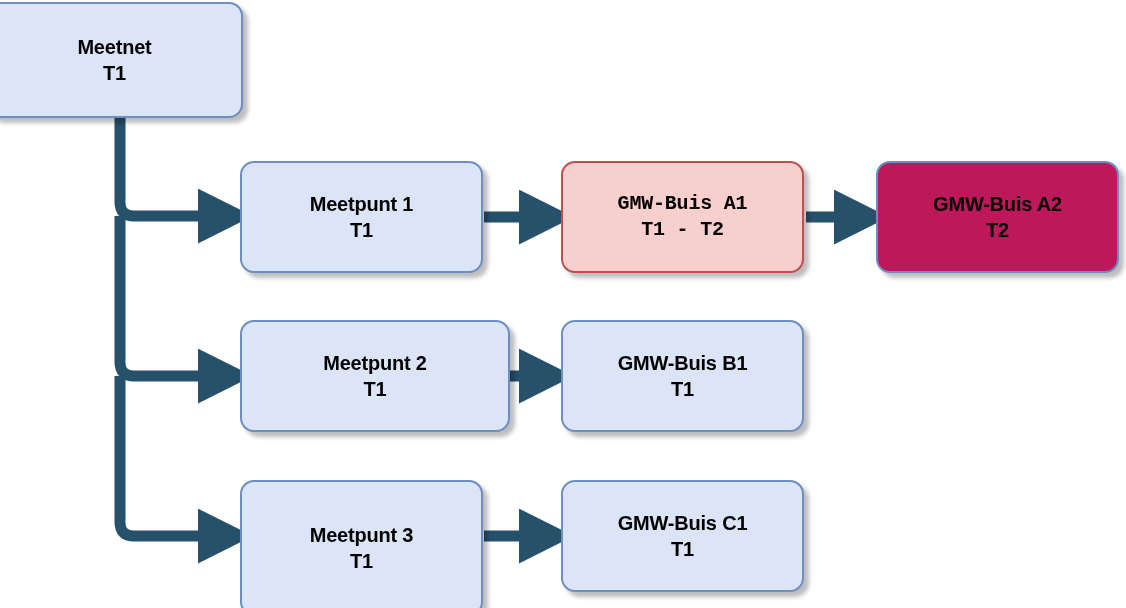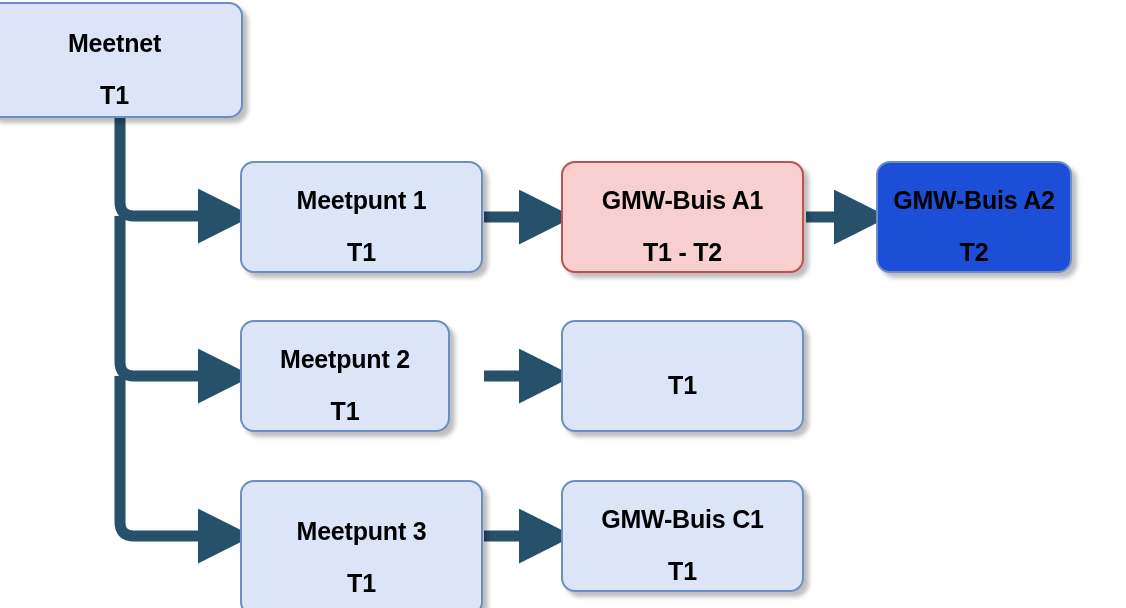--- a/index.html
+++ b/index.html
@@ -31,27 +31,26 @@
     border-style: solid;
     display: flex;
     flex-direction: column;
     align-items: center;
     justify-content: center;
     text-align: center;
     box-shadow: 5px 5px 4px rgba(0,0,0,0.26);
     z-index: 2;
   }
   .node .line {
-    font-size: 25px;
+    font-size: 20px;
     font-weight: bold;
     color: #000000;
     line-height: 1.32;
     letter-spacing: -0.2px;
     white-space: nowrap;
-    margin-top: 19px;
   }
 </style>
 </head>
 <body>
 
 <div id="canvas">
 
   <svg class="edge-layer" viewBox="0 0 1126 608" xmlns="http://www.w3.org/2000/svg">
     <defs>
       <marker id="arrowhead" markerWidth="5" markerHeight="5" refX="2.2" refY="2.5" orient="auto" markerUnits="strokeWidth">
@@ -91,36 +90,37 @@
   <div class="node" style="left: -14px; top: 2px; width: 257px; height: 116px; background: rgb(219, 229, 247); border-color: rgb(109, 142, 197);">
     <div class="line">Meetnet</div>
     <div class="line">T1</div>
   </div>
 
   <div class="node" style="left: 240px; top: 161px; width: 243px; height: 112px; background: rgb(219, 229, 247); border-color: rgb(109, 142, 197); text-align: center;">
     <div class="line">Meetpunt 1</div>
     <div class="line">T1</div>
   </div>
 
-  <div class="node" style="left: 561px; top: 161px; width: 243px; height: 112px; background: rgb(247, 207, 207); border-color: rgb(192, 80, 77);">
+  <div class="node" style="left: 561px; top: 161px; width: 243px; height: 112px; background: rgb(247, 207, 207); border-color: rgb(192, 80, 77); font-family: Liberation Mono, monospace;">
     <div class="line">GMW-Buis A1</div>
     <div class="line">T1 - T2</div>
   </div>
 
-  <div class="node" style="left: 876px; top: 161px; width: 196px; height: 112px; background: #1d4ed8; border-color: rgb(109, 142, 197);">
+  <div class="node" style="left: 876px; top: 161px; width: 243px; height: 112px; background: #be185d; border-color: rgb(109, 142, 197);">
     <div class="line">GMW-Buis A2</div>
     <div class="line">T2</div>
   </div>
 
-  <div class="node" style="left: 240px; top: 320px; width: 210px; height: 112px; background: rgb(219, 229, 247); border-color: rgb(109, 142, 197);">
+  <div class="node" style="left: 240px; top: 320px; width: 270px; height: 112px; background: rgb(219, 229, 247); border-color: rgb(109, 142, 197);">
     <div class="line">Meetpunt 2</div>
     <div class="line">T1</div>
   </div>
 
   <div class="node" style="left: 561px; top: 320px; width: 243px; height: 112px; background: rgb(219, 229, 247); border-color: rgb(109, 142, 197);">
+    <div class="line">GMW-Buis B1</div>
     <div class="line">T1</div>
   </div>
 
   <div class="node" style="left: 240px; top: 480px; width: 243px; height: 136px; background: rgb(219, 229, 247); border-color: rgb(109, 142, 197);">
     <div class="line">Meetpunt 3</div>
     <div class="line">T1</div>
   </div>
 
   <div class="node" style="left: 561px; top: 480px; width: 243px; height: 112px; background: rgb(219, 229, 247); border-color: rgb(109, 142, 197);">
     <div class="line">GMW-Buis C1</div>

